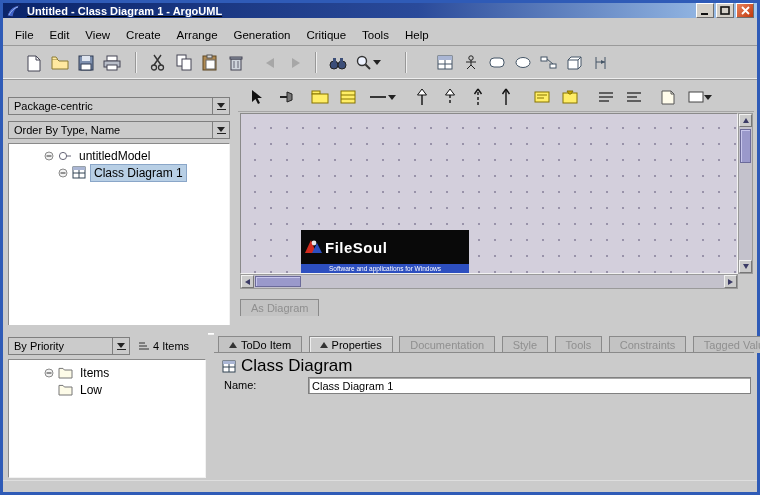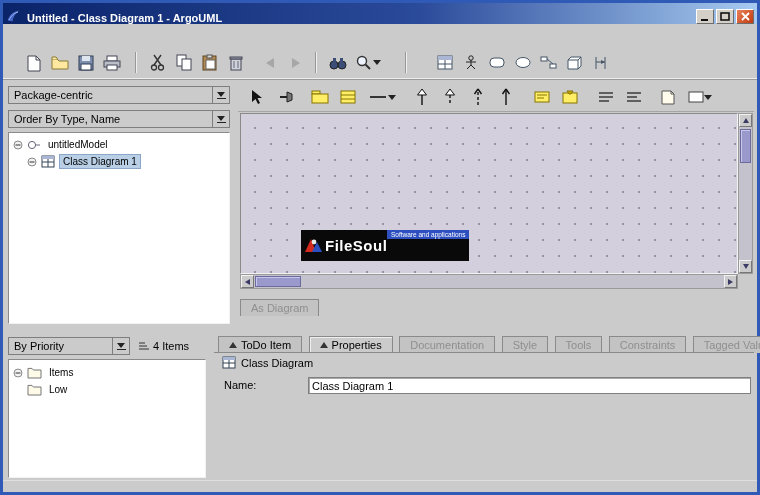--- a/index.html
+++ b/index.html
@@ -1,21 +1,21 @@
 <!DOCTYPE html>
 <html><head>
 <meta charset="utf-8">
 <style>
   *{margin:0;padding:0;box-sizing:border-box;font-family:"Liberation Sans",sans-serif;}
   html,body{width:760px;height:495px;overflow:hidden;background:#cbcbcb;}
   .window{position:absolute;left:0;top:0;width:760px;height:495px;background:#cbcbcb;border:3px solid #2f5bb7;}
   
-  .titlebar{position:absolute;left:0;top:0;width:754px;height:21px;
+  .titlebar{position:absolute;left:0;top:0;width:754px;height:15px;
     background:linear-gradient(90deg,#0a246a 0%,#2a4a9a 55%,#a6caf0 100%);
-    display:flex;align-items:flex-end;padding:0 3px;}
+    display:flex;align-items:center;padding:0 3px;text-decoration:underline;}
   .title-text{color:#fff;font-weight:bold;font-size:11px;margin-left:5px;flex:1;white-space:nowrap;overflow:hidden;}
   .win-btns{display:flex;gap:2px;}
   .wbtn{width:18px;height:15px;background:#d4d0c8;border:1px solid;border-color:#fff #6d6d6d #6d6d6d #fff;
     display:flex;align-items:center;justify-content:center;}
   .wbtn.close{background:linear-gradient(135deg,#e8825d,#c23a0c);}
   
   .menubar{position:absolute;left:0;top:21px;width:754px;height:22px;background:#cbcbcb;
     border-bottom:1px solid #9a9a9a;display:flex;align-items:center;padding-left:4px;}
   .menu-item{font-size:11.5px;color:#000;padding:3px 8px;}
   
@@ -24,21 +24,21 @@
   .tbtn{position:absolute;top:4px;width:25px;height:25px;display:flex;align-items:center;justify-content:center;}
   .tsep{position:absolute;top:6px;width:2px;height:21px;border-left:1px solid #989898;border-right:1px solid #efefef;}
   .caret{width:0;height:0;border-left:4px solid transparent;border-right:4px solid transparent;border-top:5px solid #222;}
   
   .panel{position:absolute;background:#cbcbcb;}
   .sunken{border:1px solid;border-color:#8a8a8a #f2f2f2 #f2f2f2 #8a8a8a;background:#fff;}
   .combo{position:absolute;height:18px;background:#cbcbcb;border:1px solid #7e7e7e;display:flex;align-items:center;}
   .combo .ctext{flex:1;font-size:11px;padding-left:5px;white-space:nowrap;overflow:hidden;}
   .combo .cbtn{width:17px;height:100%;border-left:1px solid #7e7e7e;display:flex;flex-direction:column;align-items:center;justify-content:center;background:#cbcbcb;}
   .combo .cbtn .bar{width:9px;height:1px;background:#222;margin-top:1px;}
-  .tree{font-size:10px;}
+  .tree{font-size:12px;padding-left:31px;}
   .trow{height:17px;display:flex;align-items:center;gap:4px;padding-left:4px;white-space:nowrap;}
   .trow .lbl{padding:1px 3px;}
   .trow.selected .lbl{background:#b8cfe5;border:1px solid #8aa6c8;}
   
   .dtoolbar{position:absolute;left:0;top:0;width:516px;height:30px;background:#cbcbcb;border-bottom:1px solid #a5a5a5;}
   .dbtn{position:absolute;top:3px;width:24px;height:24px;display:flex;align-items:center;justify-content:center;}
   .canvas{position:absolute;left:2px;top:31px;width:498px;height:161px;
     background-color:#d3cfdc;background-image:radial-gradient(rgba(120,114,142,.65) 1px,transparent 1.3px);
     background-size:16px 16px;background-position:6px 6px;
     border:1px solid;border-color:#8a8a8a #f2f2f2 #f2f2f2 #8a8a8a;overflow:hidden;}
@@ -51,28 +51,28 @@
   .tri.down{border-left:3px solid transparent;border-right:3px solid transparent;border-top:5px solid #3b3b66;}
   .tri.left{border-top:3px solid transparent;border-bottom:3px solid transparent;border-right:5px solid #3b3b66;}
   .tri.right{border-top:3px solid transparent;border-bottom:3px solid transparent;border-left:5px solid #3b3b66;}
   
   .tab{display:inline-flex;align-items:center;gap:4px;height:17px;padding:0 10px;font-size:11px;
     border:1px solid #8a8a8a;border-bottom:none;background:#c3c3c3;margin-right:2px;vertical-align:bottom;}
   .tab.active{background:#cbcbcb;box-shadow:inset 1px 1px 0 #eee;position:relative;top:0;}
   .tab.dim{color:#8f8f8f;}
   .tab-arrow{width:0;height:0;border-left:4px solid transparent;border-right:4px solid transparent;border-bottom:6px solid #333;}
   
-  .watermark{position:absolute;left:60px;top:116px;width:168px;height:31px;background:#090909;display:flex;flex-direction:row;}
+  .watermark{position:absolute;left:60px;top:116px;width:168px;height:43px;background:#090909;display:flex;flex-direction:column;}
   .wm-top{flex:1;display:flex;align-items:center;padding-left:2px;}
   .wm-title{color:#fff;font-weight:bold;font-size:15px;letter-spacing:.5px;}
   .wm-sub{height:9px;background:#2d4fc0;color:#fff;font-size:6.5px;text-align:center;line-height:9px;overflow:hidden;}
   
   .name-input{position:absolute;left:94px;top:44px;width:443px;height:17px;border:1px solid #808080;
     box-shadow:inset 1px 1px 0 #a8a8a8;font-size:11px;padding:0 3px;background:#fff;}
-  .hdr{position:absolute;left:8px;top:23px;display:flex;align-items:center;gap:5px;font-size:11px;}
+  .hdr{position:absolute;left:8px;top:23px;display:flex;align-items:center;gap:5px;font-size:17px;}
   .field-label{position:absolute;left:10px;top:46px;font-size:11px;}
   .splith{position:absolute;left:0;top:322px;width:754px;height:8px;background:#cbcbcb;}
   .status{position:absolute;left:0;top:477px;width:754px;height:12px;background:#cbcbcb;border-top:1px solid #dedede;}
 </style>
 </head>
 <body>
 
 <div class="window">
 
   <div class="titlebar">
@@ -93,20 +93,31 @@
           </svg>
         </span>
       <span class="wbtn close">
           <svg width="9" height="9">
             <path d="M1 1 L8 8 M8 1 L1 8" stroke="#fff" stroke-width="1.8"></path>
           </svg>
         </span>
     </span>
   </div>
 
+  <div class="menubar">
+    <span class="menu-item">File</span>
+    <span class="menu-item">Edit</span>
+    <span class="menu-item">View</span>
+    <span class="menu-item">Create</span>
+    <span class="menu-item">Arrange</span>
+    <span class="menu-item">Generation</span>
+    <span class="menu-item">Critique</span>
+    <span class="menu-item">Tools</span>
+    <span class="menu-item">Help</span>
+  </div>
 
   <div class="toolbar">
     <span class="tbtn" style="left:18px">
         <svg width="17" height="18">
           <path d="M3 2 h8 l4 4 v11 H3 z" fill="#fff" stroke="#445"></path>
           <path d="M11 2 v4 h4" fill="none" stroke="#445"></path>
         </svg>
       </span>
     <span class="tbtn" style="left:44px">
         <svg width="18" height="16">
@@ -229,21 +240,21 @@
     <span class="tbtn" style="left:585px">
         <svg width="15" height="14">
           <line x1="3" y1="1" x2="3" y2="13" stroke="#456"></line>
           <line x1="12" y1="1" x2="12" y2="13" stroke="#456"></line>
           <line x1="3" y1="6" x2="12" y2="6" stroke="#456"></line>
           <path d="M12 6 l-4 -2 v4 z" fill="#456"></path>
         </svg>
       </span>
   </div>
 
-  <div class="panel" style="left:3px;top:81px;width:226px;height:243px">
+  <div class="panel" style="left:3px;top:92px;width:226px;height:243px">
     <div class="combo" style="left:2px;top:2px;width:222px">
       <span class="ctext">Package-centric</span>
       <span class="cbtn">
           <span class="caret"></span>
           <span class="bar"></span>
         </span>
     </div>
     <div class="combo" style="left:2px;top:26px;width:222px">
       <span class="ctext">Order By Type, Name</span>
       <span class="cbtn">

